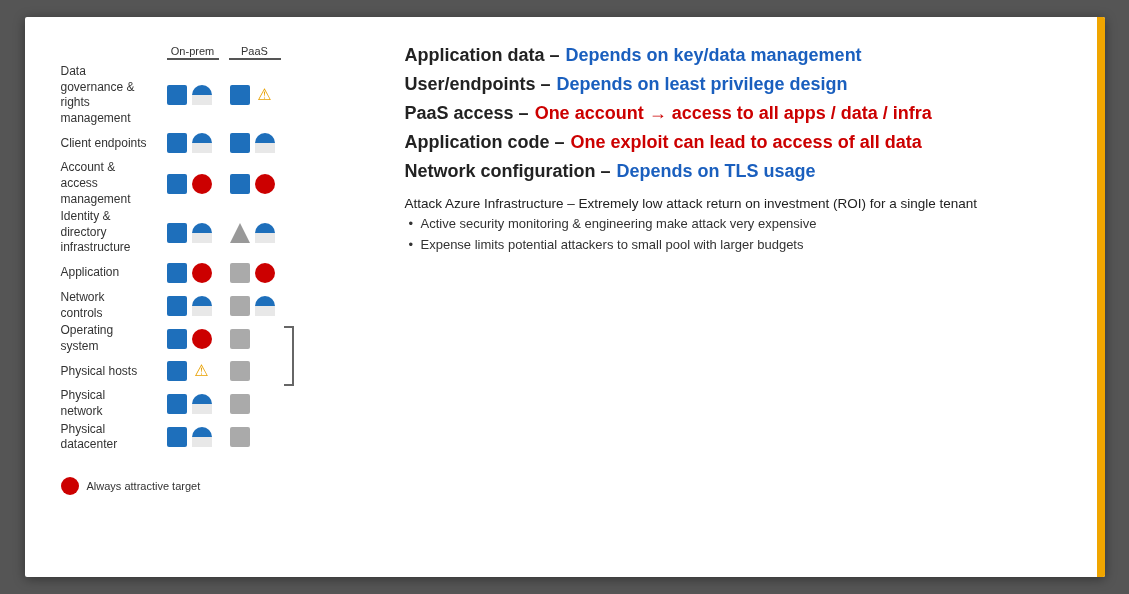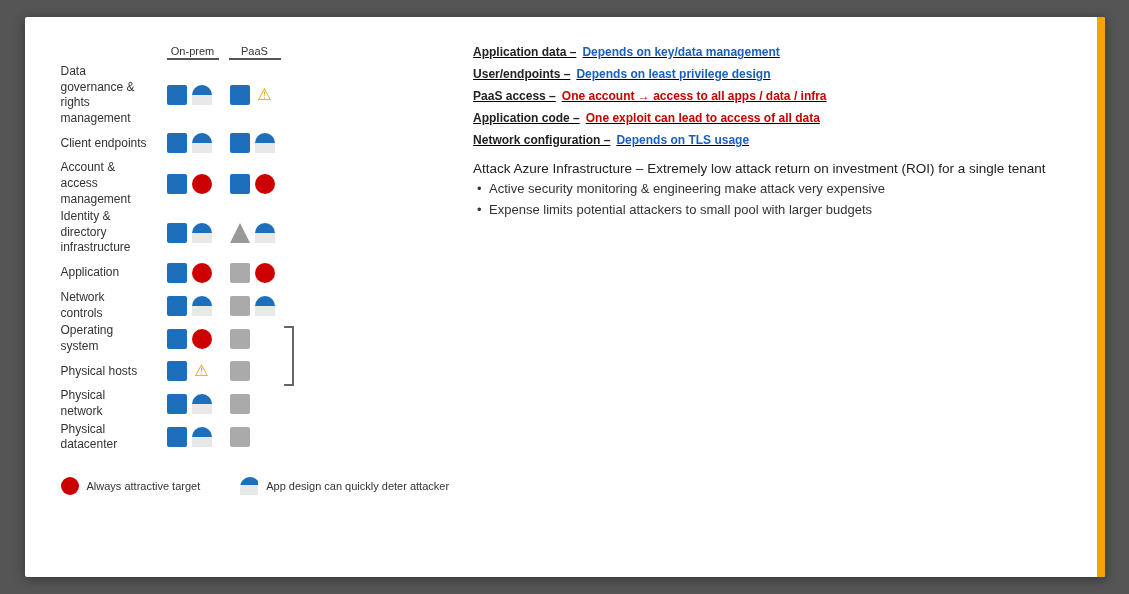--- a/index.html
+++ b/index.html
@@ -113,22 +113,21 @@
       padding-left: 20px;
     }
     .feature-list {
       list-style: none;
       margin-bottom: 14px;
     }
     .feature-item {
       display: flex;
       align-items: flex-end;
       margin-bottom: 8px;
-      font-size: 12px;
-      text-decoration: underline;
+      font-size: 18px;
     }
     .feature-label {
       font-weight: 700;
       color: #222;
       white-space: nowrap;
     }
     .feature-value-blue {
       color: #1a5fbe;
       font-weight: 600;
       margin-left: 6px;
@@ -427,24 +426,20 @@
               <div class="gray-square"></div>
             </div>
           <div class="icon-cell" style="width:22px;"></div>
         </div>
       </div>
 
       <div class="legend">
         <div class="legend-item">
           <div class="red-circle legend-icon" style="width:18px;height:18px;"></div>
           <span>Always attractive target</span>
-        </div>
-        <div class="legend-item">
-          <div class="half-circle-blue legend-icon" style="width:18px;height:18px;"></div>
-          <span>App design can quickly deter attacker</span>
         </div>
       </div>
     </div>
 
     <div class="right-content">
 
       <ul class="feature-list">
         <li class="feature-item">
           <span class="feature-label">Application data –</span>
           <span class="feature-value-blue">Depends on key/data management</span>

